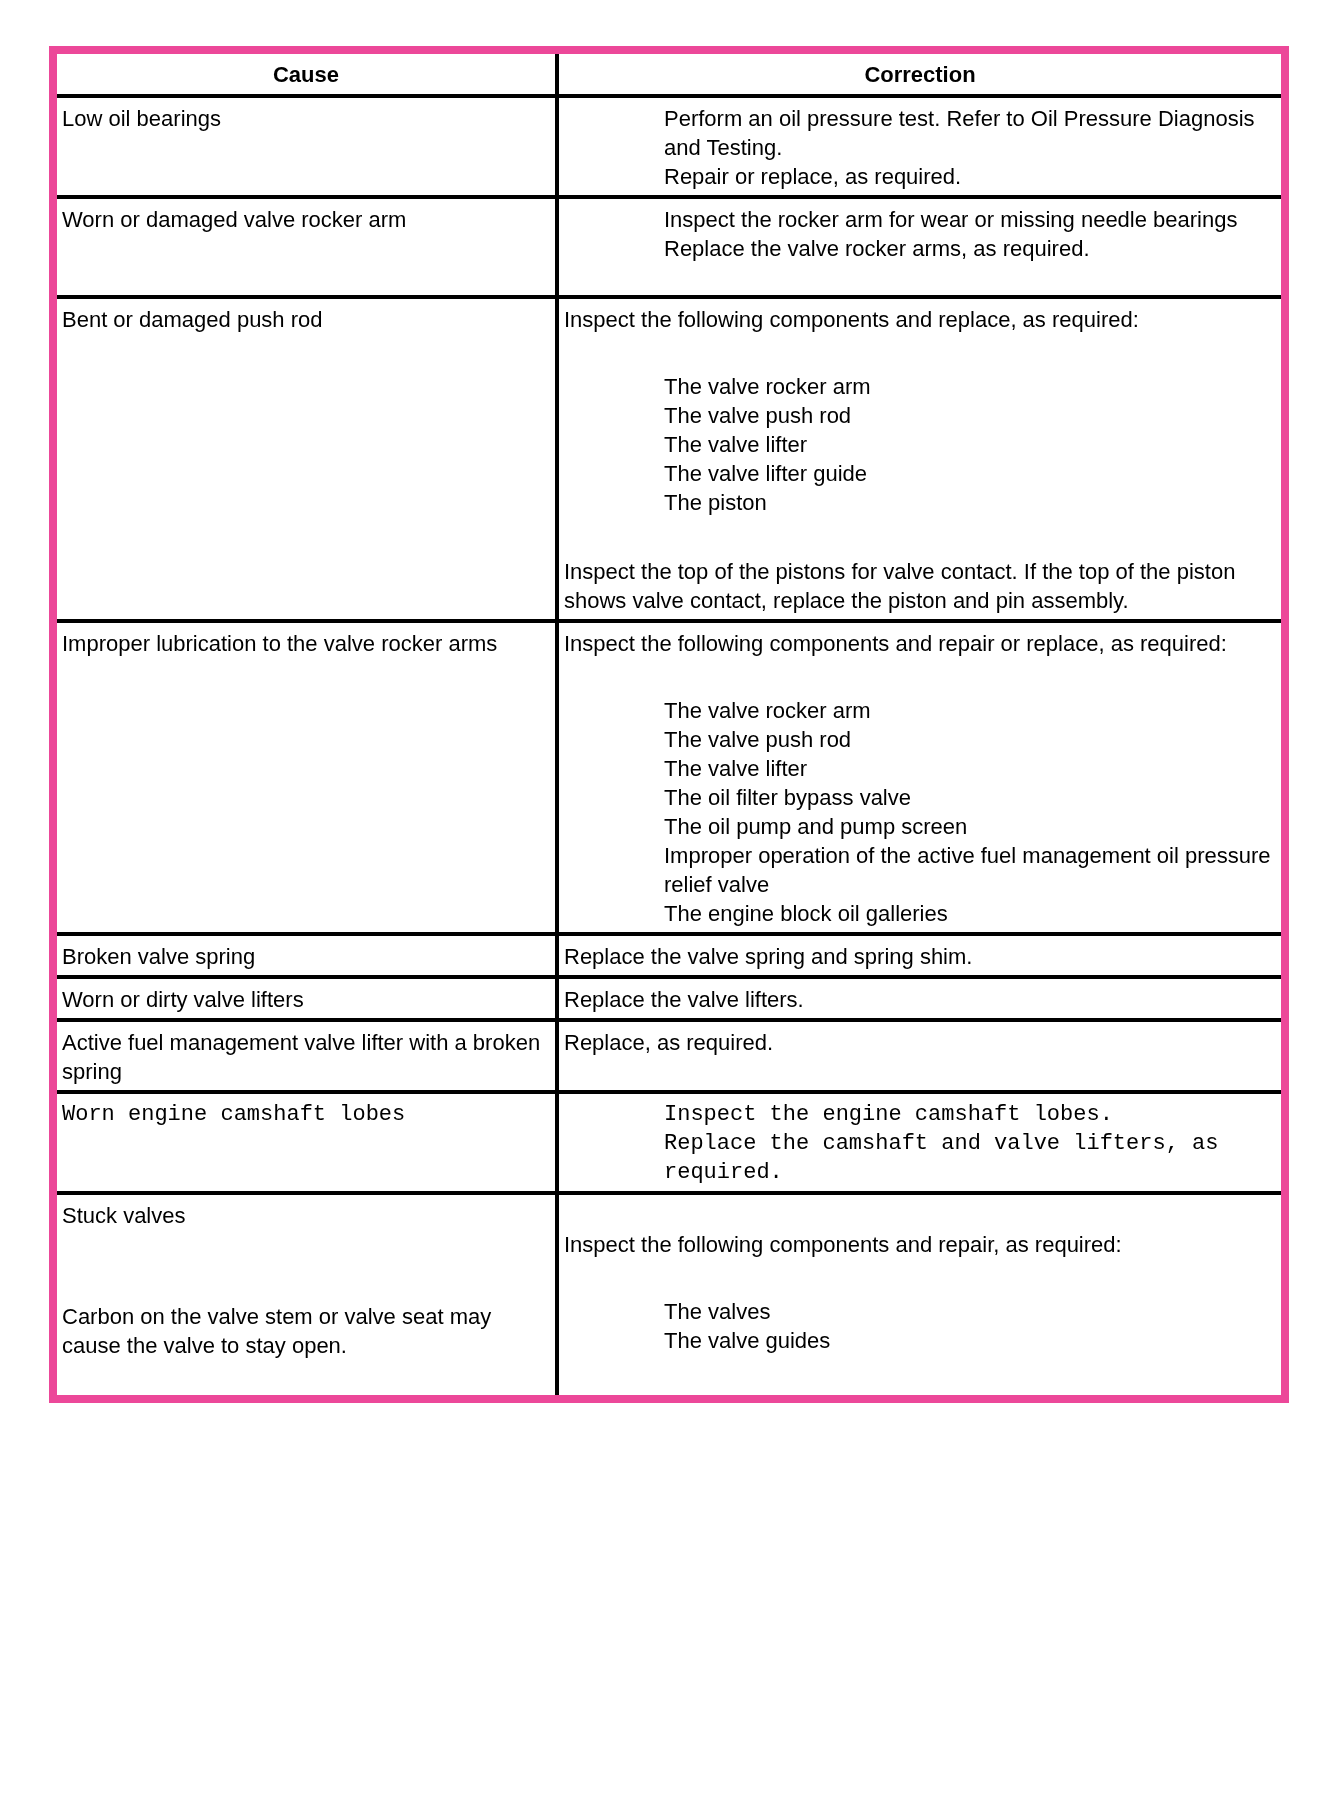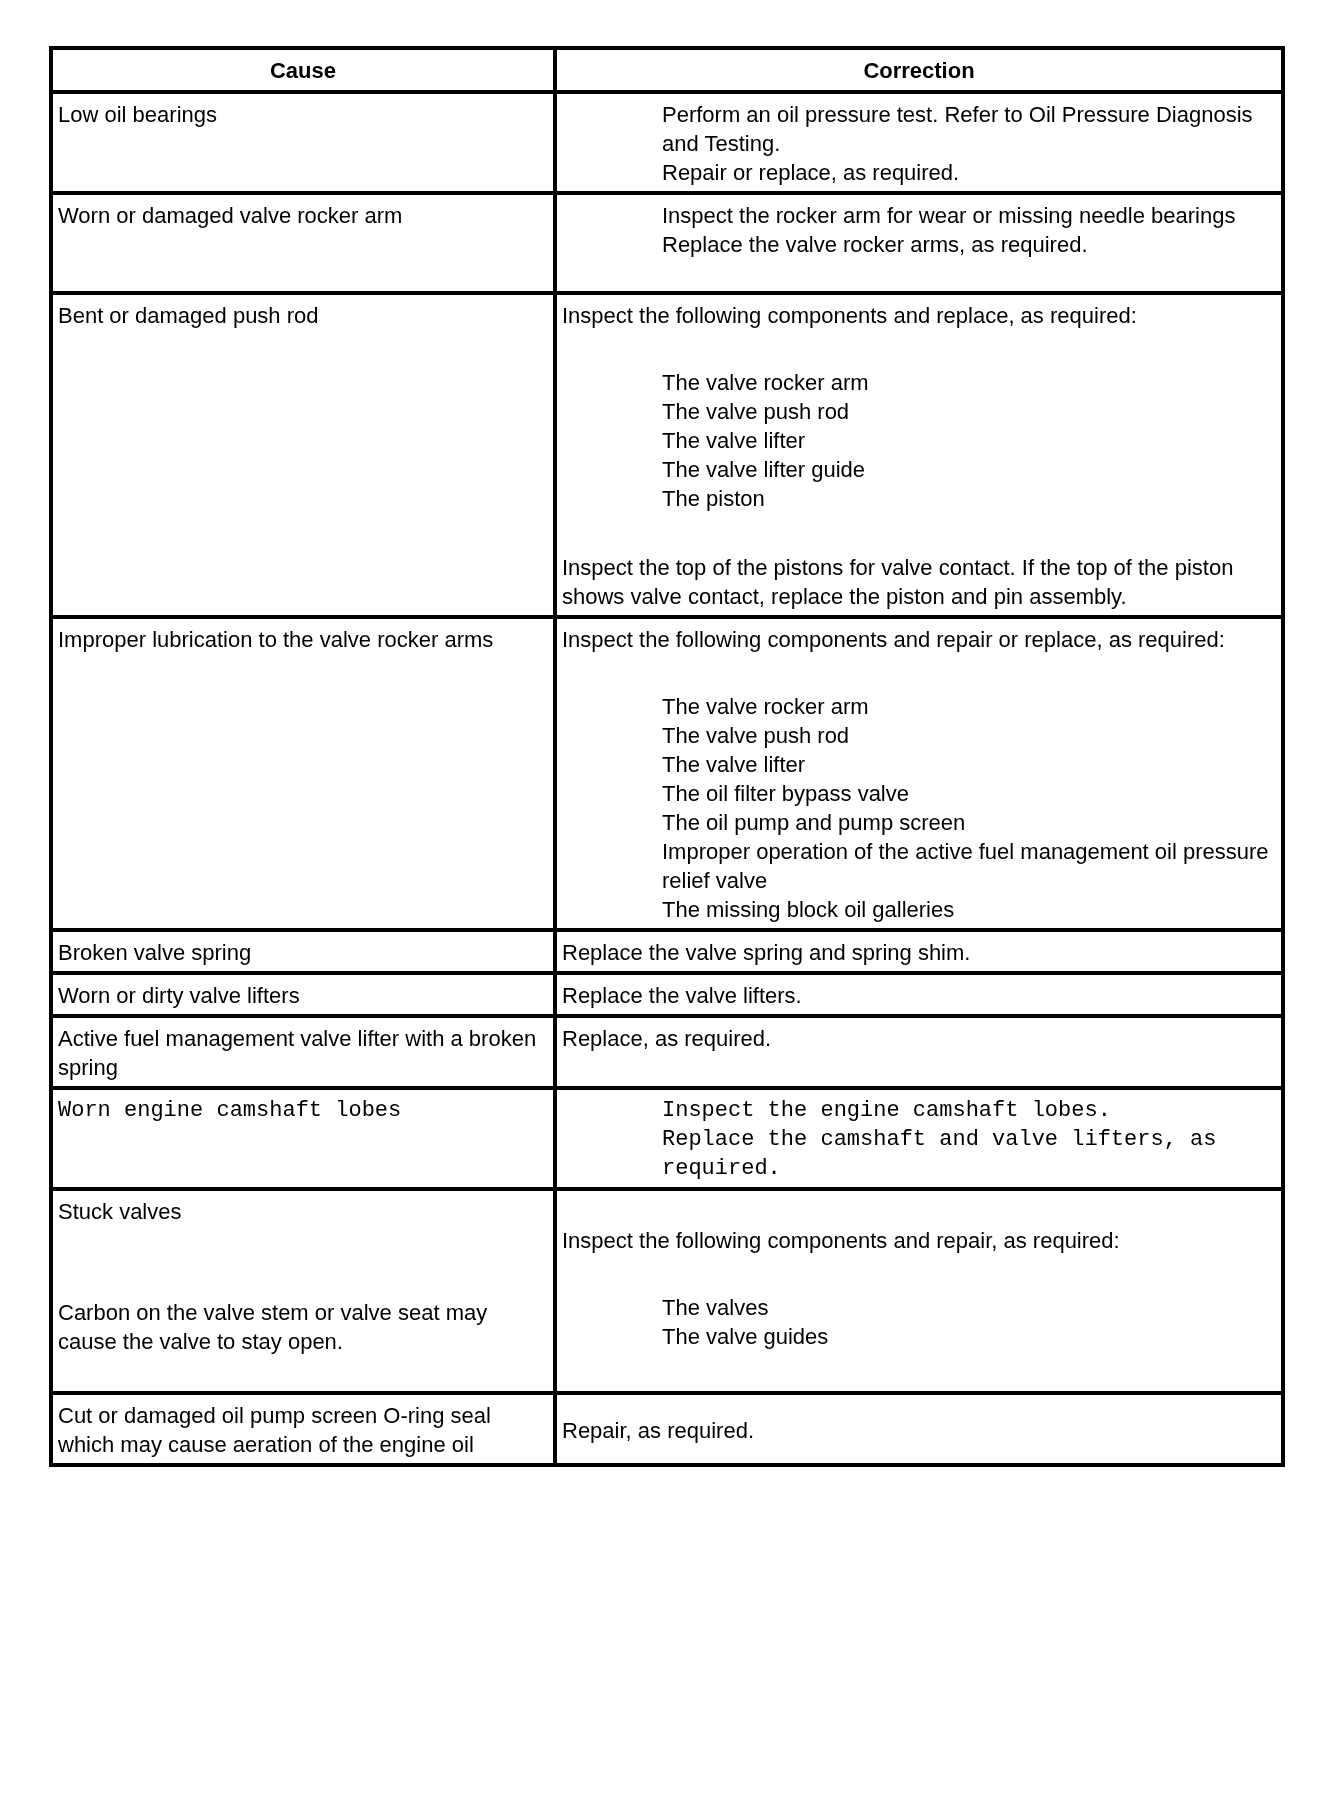--- a/index.html
+++ b/index.html
@@ -1,20 +1,20 @@
 <!DOCTYPE html>
 <html><head>
 <meta charset="utf-8">
 <style>
   html, body { margin:0; padding:0; background:#ffffff; }
   body { width:1328px; height:1820px; position:relative; font-family:"Liberation Sans", sans-serif; color:#000; }
   table.diag {
     position:absolute; left:49px; top:46px; width:1232px;
     border-collapse:collapse; table-layout:fixed;
-    border:4px solid #ec4899;
+    border:8px solid #ec4899;
   }
   table.diag col.c1 { width:504px; }
   table.diag col.c2 { width:728px; }
   table.diag th, table.diag td {
     border:4px solid #000; vertical-align:top;
     font-size:22px; line-height:29px;
     padding:6px 6px 4px 5px; text-align:left; font-weight:normal;
   }
   table.diag th { text-align:center; font-weight:bold; padding:4px 6px 3px 6px; height:33px; vertical-align:middle; }
   .ind { padding-left:100px; }
@@ -83,21 +83,21 @@
       <td>
         <div>Inspect the following components and repair or replace, as required:</div>
         <div class="gap1"></div>
         <div class="lst">
           <div>The valve rocker arm</div>
           <div>The valve push rod</div>
           <div>The valve lifter</div>
           <div>The oil filter bypass valve</div>
           <div>The oil pump and pump screen</div>
           <div>Improper operation of the active fuel management oil pressure relief valve</div>
-          <div>The missing block oil galleries</div>
+          <div>The engine block oil galleries</div>
         </div>
       </td>
     </tr>
 
     <tr>
       <td>Broken valve spring</td>
       <td>Replace the valve spring and spring shim.</td>
     </tr>
 
     <tr>
@@ -132,18 +132,14 @@
         <div class="spacer-top"></div>
         <div>Inspect the following components and repair, as required:</div>
         <div class="gap1"></div>
         <div class="lst">
           <div>The valves</div>
           <div>The valve guides</div>
         </div>
       </td>
     </tr>
 
-    <tr>
-      <td>Cut or damaged oil pump screen O-ring seal which may cause aeration of the engine oil</td>
-      <td style="vertical-align:middle;">Repair, as required.</td>
-    </tr>
   </tbody>
 </table>
 
 </body></html>

